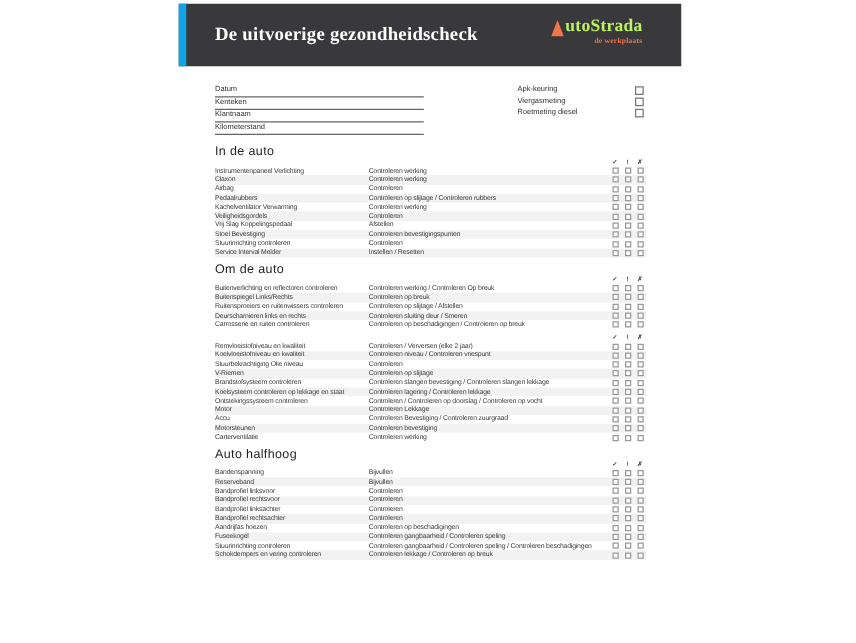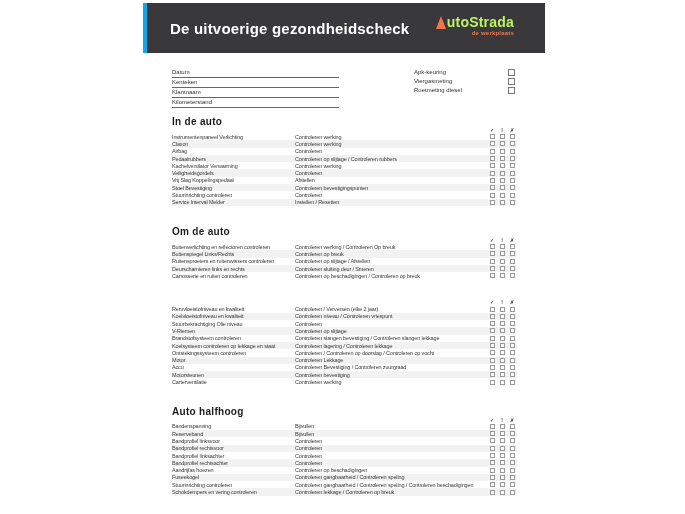--- a/index.html
+++ b/index.html
@@ -3,43 +3,43 @@
 <meta charset="utf-8">
 <style>
   html,body{margin:0;padding:0;background:#ffffff;}
   .page{
     position:relative;width:685px;height:514px;background:#ffffff;overflow:hidden;
     font-family:"Liberation Sans",sans-serif;color:#333;
   }
   
   .header-bar{
     position:absolute;left:143px;top:3px;width:402px;height:50px;
-    background:#39393B;border-left:4px solid #0ea5e9;box-sizing:border-box;
-    display:flex;align-items:center;
+    background:#39393B;border-left:6px solid #0ea5e9;box-sizing:border-box;
+    display:flex;align-items:center;font-family:Liberation Serif, serif;
   }
   .header-title{
     margin-left:23px;font-size:15px;font-weight:bold;color:#ffffff;letter-spacing:.2px;
   }
   .logo{position:absolute;right:31px;top:12px;text-align:right;}
   .logo-brand{display:flex;align-items:flex-end;justify-content:flex-end;
     font-size:14px;font-weight:bold;color:#bef264;line-height:14px;letter-spacing:.2px;}
   .logo-a{width:0;height:0;border-left:5px solid transparent;border-right:5px solid transparent;
     border-bottom:13px solid #F0764B;display:inline-block;margin-right:1px;}
   .logo-tagline{font-size:6px;font-weight:bold;color:#F0764B;margin-top:1px;letter-spacing:.2px;}
   
   .customer-fields{position:absolute;left:172px;top:68px;width:167px;}
   .field-line{height:9px;border-bottom:1px solid #666;font-size:6px;line-height:8px;color:#333;}
   .inspection-options{position:absolute;left:414px;top:69px;width:101px;}
   .option-row{height:9px;display:flex;justify-content:space-between;align-items:flex-start;}
   .option-label{font-size:6px;line-height:7px;color:#333;}
   .option-box{width:7px;height:7px;border:1px solid #777;box-sizing:border-box;background:#fff;}
   
   .sections{position:absolute;left:172px;top:116px;width:345px;}
-  .section + .section{margin-top:20px;}
-  .section-title{font-size:10px;font-weight:bold;line-height:11px;color:#1d1d1d;letter-spacing:.3px;}
+  .section + .section{margin-top:4px;}
+  .section-title{font-size:10px;font-weight:normal;line-height:11px;color:#1d1d1d;letter-spacing:.3px;}
   .symbols-row{height:6px;display:flex;justify-content:flex-end;margin:0;}
   .symbols-row span{width:10px;text-align:center;font-size:5px;line-height:6px;color:#444;font-weight:bold;}
   .row{display:flex;align-items:center;height:7.3px;font-size:5.5px;letter-spacing:-.15px;
     color:#3a3a3a;white-space:nowrap;}
   .rows .row:nth-child(even){background:#F2F2F2;}
   .row .item{width:123px;overflow:hidden;}
   .row .action{flex:1;overflow:hidden;}
   .row .boxes{display:flex;width:30px;flex:none;}
   .box-col{width:10px;display:flex;justify-content:center;align-items:center;}
   .box{width:5px;height:5px;border:1px solid #999;box-sizing:border-box;background:#fff;}

